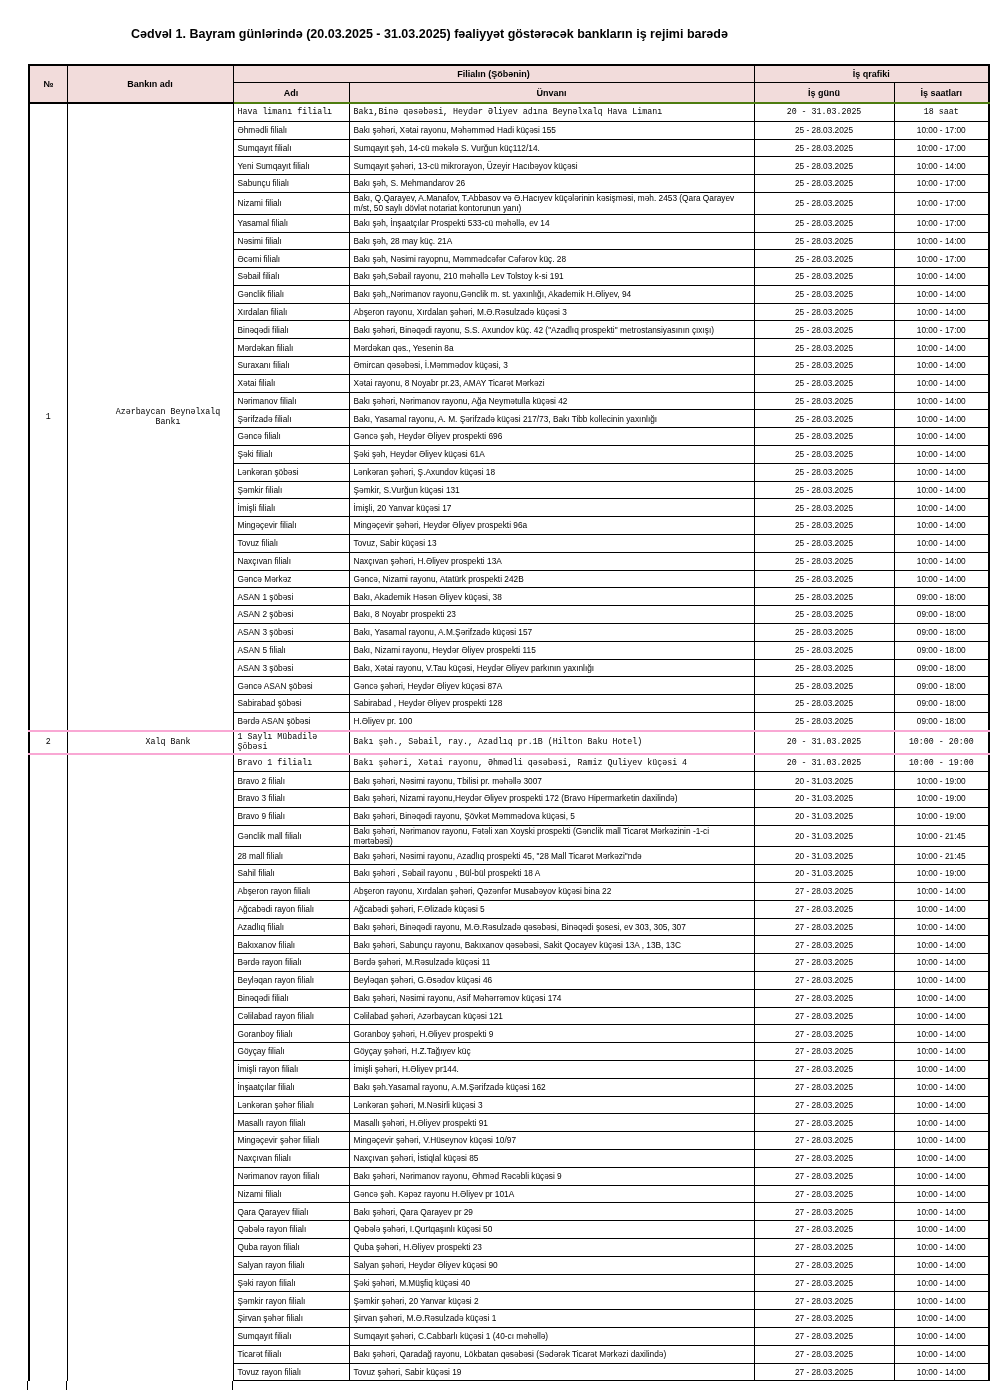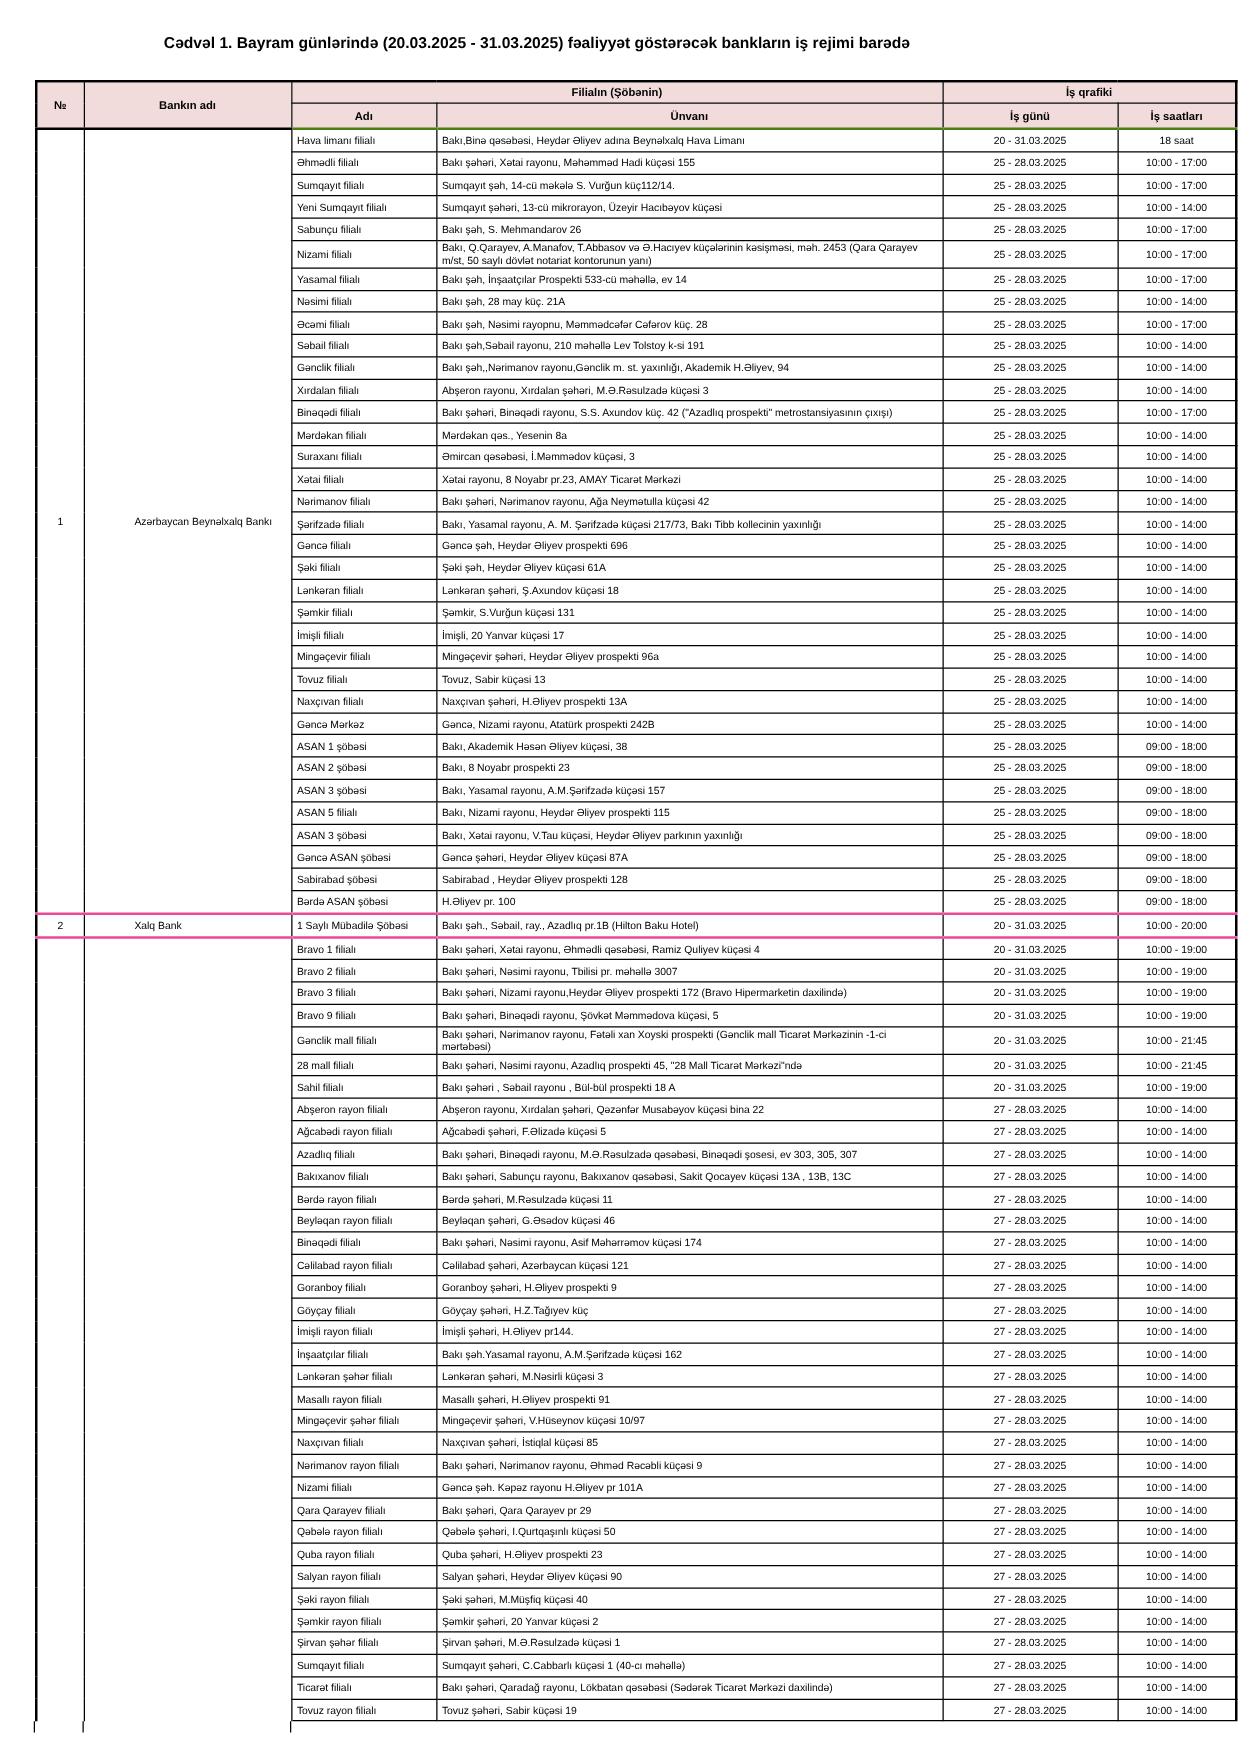--- a/index.html
+++ b/index.html
@@ -22,24 +22,24 @@
   th,td{border:1px solid #000;overflow:hidden;}
   thead th{
     background:var(--hdr-bg,#f2dcdb);font-weight:bold;font-size:9px;
     text-align:center;vertical-align:middle;padding:1px 2px;
   }
   thead tr.group th{height:14px;}
   thead tr.sub th{height:17px;border-bottom:2px solid #4d7c0f;}
   thead th.no-h,thead th.bank-h{border-bottom:2px solid #000;}
   tbody td{height:16.8px;line-height:1.25;padding:0 4px;vertical-align:middle;}
   td.no{text-align:center;vertical-align:middle;padding:0 1px;}
-  td.bank{text-align:left;vertical-align:middle;padding-left:40px;}
+  td.bank{text-align:center;vertical-align:middle;padding-left:40px;}
   td.bname,td.addr{text-align:left;}
   td.days,td.hours{text-align:center;padding:0 2px;}
-  tr.section-start td{border-top:2px solid #ec4899;}
+  tr.section-start td{border-top:2px solid #f9a8d4;font-family:Liberation Mono, monospace;}
   td.continues{border-bottom:none;}
   .stubs{position:relative;height:12px;width:960px;}
   .stubs .vline{position:absolute;top:0;width:0;height:9px;border-left:1px solid #000;}
 </style>
 </head>
 <body style="--hdr-bg: #f2dcdb;">
 
 <div class="doc-title">
   <div>Cədvəl 1. Bayram günlərində (20.03.2025 - 31.03.2025) fəaliyyət göstərəcək bankların iş rejimi barədə</div>
 </div>
@@ -185,21 +185,21 @@
           <td class="days">25 - 28.03.2025</td>
           <td class="hours">10:00 - 14:00</td>
         </tr>
         <tr>
           <td class="bname">Şəki filialı</td>
           <td class="addr">Şəki şəh, Heydər Əliyev küçəsi 61A</td>
           <td class="days">25 - 28.03.2025</td>
           <td class="hours">10:00 - 14:00</td>
         </tr>
         <tr>
-          <td class="bname">Lənkəran filialı</td>
+          <td class="bname">Lənkəran şöbəsi</td>
           <td class="addr">Lənkəran şəhəri, Ş.Axundov küçəsi 18</td>
           <td class="days">25 - 28.03.2025</td>
           <td class="hours">10:00 - 14:00</td>
         </tr>
         <tr>
           <td class="bname">Şəmkir filialı</td>
           <td class="addr">Şəmkir, S.Vurğun küçəsi 131</td>
           <td class="days">25 - 28.03.2025</td>
           <td class="hours">10:00 - 14:00</td>
         </tr>

